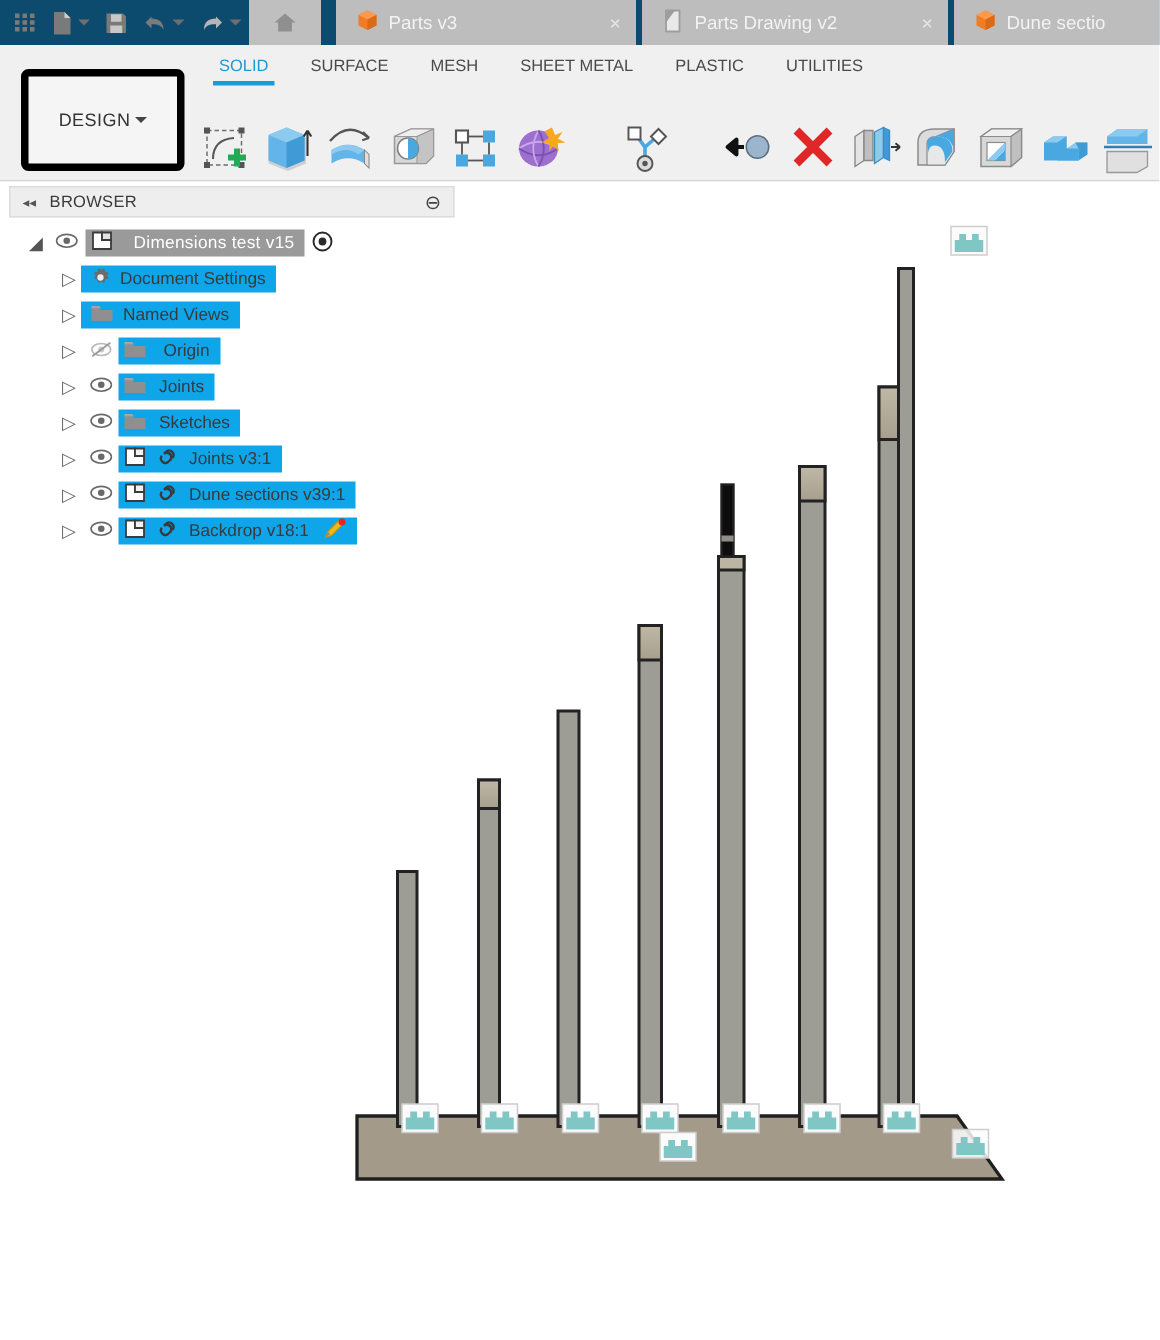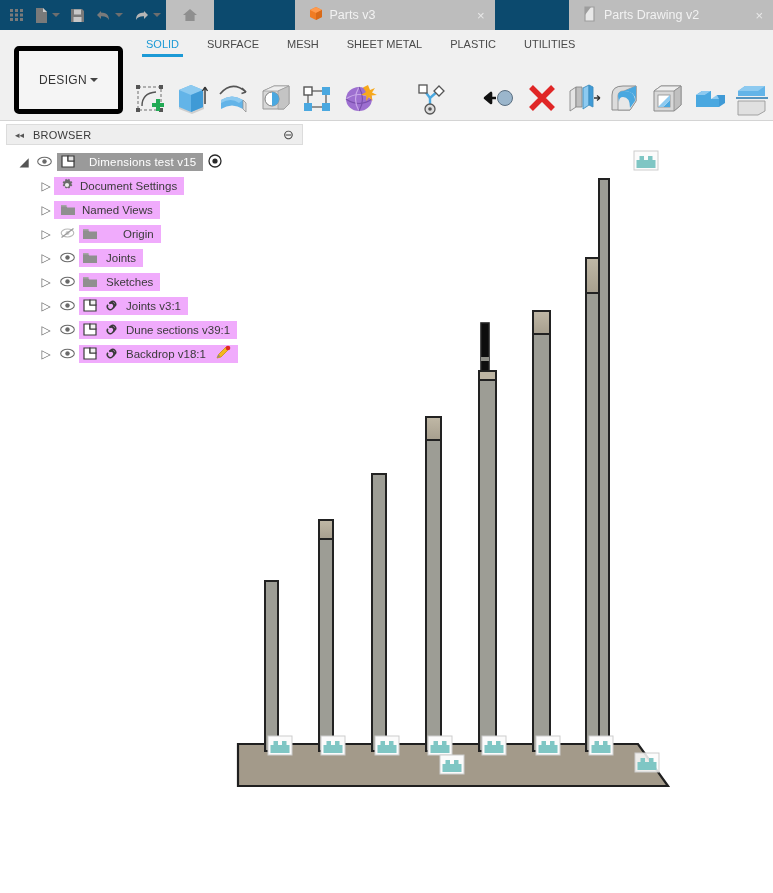--- a/index.html
+++ b/index.html
@@ -74,21 +74,21 @@
     font-size:11.5px; color:#3a3a3a;
   }
   .browser-head {
     height:19px; background:#eeeeee; border:1px solid #dcdcdc;
     display:flex; align-items:center; padding:0 8px; justify-content:space-between;
   }
   .browser-head .bh-left { display:flex; align-items:center; gap:9px; }
   .bh-title { font-size:11px; color:#3a3a3a; letter-spacing:.2px; }
   .tree { margin-top:5px; }
   .trow { display:flex; align-items:center; height:24px; position:relative; }
-  .tw { display:flex; align-items:center; height:18px; background:#f0abfc; padding-right:7px; }
+  .tw { display:flex; align-items:center; height:18px; background:#0ea5e9; padding-right:7px; }
   .trow.root .tw { background:#9a9a9a; color:#fff; font-weight:normal; height:18px; }
   .arrow-tri {
     width:12px; text-align:center; color:#6b6b6b; font-size:12px; margin-right:2px;
   }
   .lbl { white-space:nowrap; padding-left:4px; }
   .trow.root .lbl { color:#ffffff; letter-spacing:.2px; }
 
   
   .canvas { position:absolute; left:0; top:121px; width:773px; height:772px; background:#ffffff; overflow:hidden; }
   .canvas svg { display:block; }
@@ -171,20 +171,30 @@
         <svg width="14" height="16" viewBox="0 0 14 16">
           <path d="M2 1 h9 v14 H2 Z" fill="#e8e8e8"></path>
           <path d="M2 1 h6 l-6 8 Z" fill="#9d9d9d"></path>
           <path d="M2 1 h9 v14 H2 Z" fill="none" stroke="#9d9d9d" stroke-width="1.2"></path>
         </svg>
       </span>
       <span class="tab-label">Parts Drawing v2</span>
       <span class="tab-close">×</span>
     </div>
 
+    <div class="tab" style="flex:1;">
+      <span>
+        <svg width="14" height="15" viewBox="0 0 14 15">
+          <path d="M7 1 L13 4 L13 11 L7 14 L1 11 L1 4 Z" fill="#f07c24"></path>
+          <path d="M7 1 L13 4 L7 7 L1 4 Z" fill="#ff9a4d"></path>
+          <path d="M7 7 L13 4 L13 11 L7 14 Z" fill="#d96a18"></path>
+        </svg>
+      </span>
+      <span class="tab-label">Dune sectio</span>
+    </div>
   </div>
 
   <div class="ribbon">
 
     <div class="design-box">
       <span>DESIGN</span>
       <span class="caret-sm"></span>
     </div>
 
     <div class="ribtabs">
@@ -546,21 +556,21 @@
               <line x1="1.5" y1="10.5" x2="13.5" y2="1.5" stroke="#9a9a9a" stroke-width="1.2"></line>
             </svg>
         </span>
         <div class="tw">
           <span style="margin-left:3px;">
             <svg width="16" height="13" viewBox="0 0 16 13">
                 <path d="M1 3 h5 l1.3 1.6 H15 V12 H1 Z" fill="#8f8f8f"></path>
                 <path d="M1 2 h5.2 l1.2 1.5 H1 Z" fill="#a5a5a5"></path>
               </svg>
           </span>
-          <span class="lbl" style="padding-left:25px;">Origin</span>
+          <span class="lbl" style="padding-left:11px;">Origin</span>
         </div>
       </div>
 
       <div class="trow" style="padding-left:34px;">
         <span class="arrow-tri">▷</span>
         <span style="margin:0 4px 0 6px;">
           <svg width="15" height="11" viewBox="0 0 15 11">
               <ellipse cx="7.5" cy="5.5" rx="6.8" ry="4.3" fill="none" stroke="#6a6a6a" stroke-width="1.1"></ellipse>
               <circle cx="7.5" cy="5.5" r="2.2" fill="#6a6a6a"></circle>
             </svg>

